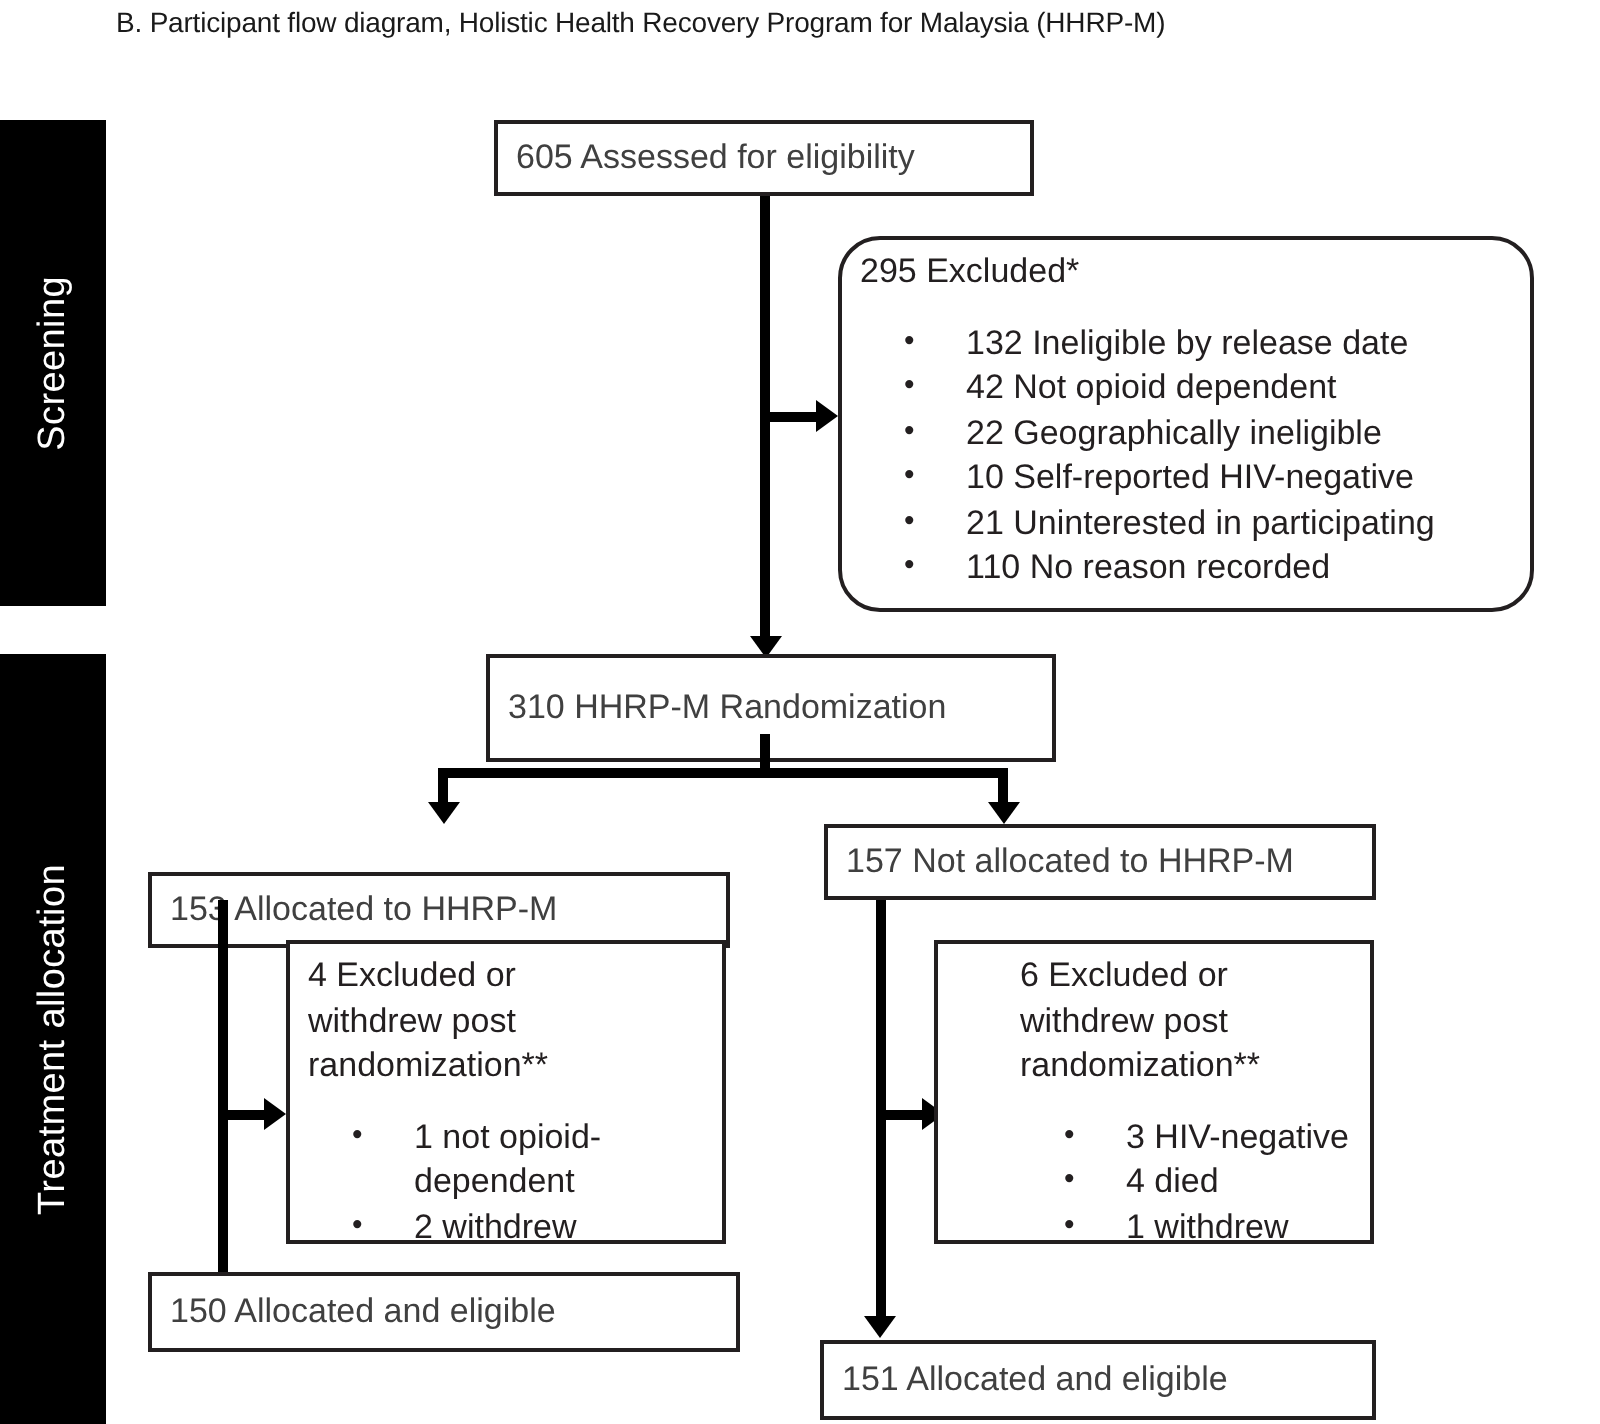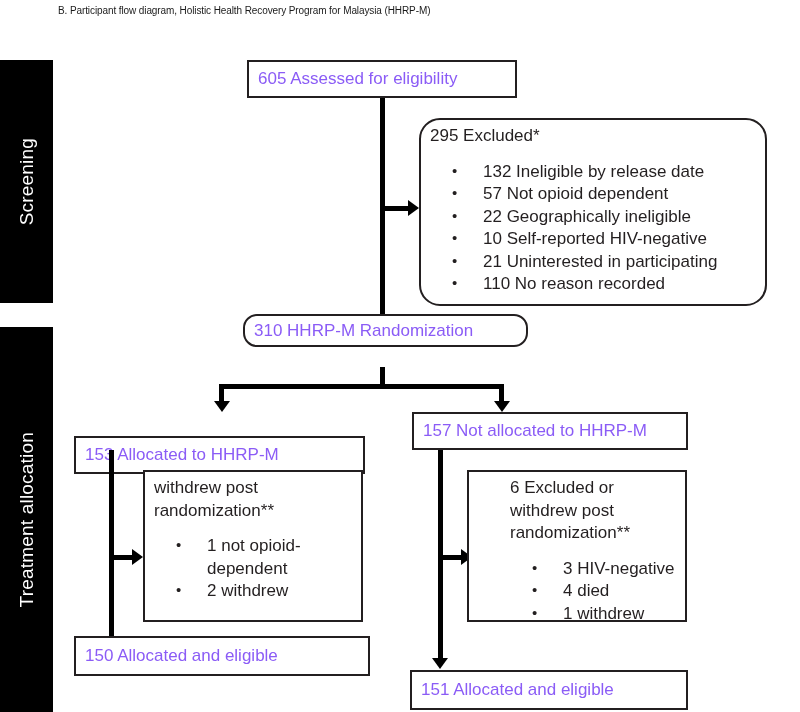--- a/index.html
+++ b/index.html
@@ -14,21 +14,21 @@
     background: #ffffff;
     font-family: "Liberation Sans", sans-serif;
     color: #000000;
     overflow: hidden;
   }
   .title {
     position: absolute;
     left: 58px;
     top: 1px;
     width: 740px;
-    font-size: 10px;
+    font-size: 14px;
     line-height: 20px;
     letter-spacing: -0.1px;
     white-space: nowrap;
     color: #1a1a1a;
   }
   .band {
     position: absolute;
     left: 0;
     background: #000000;
     color: #ffffff;
@@ -46,21 +46,21 @@
   .box {
     position: absolute;
     background: #ffffff;
     border: 2px solid #231f20;
     box-sizing: border-box;
   }
   .box .line {
     font-size: 17px;
     line-height: 21.5px;
     white-space: nowrap;
-    color: #8b5cf6;
+    color: #404040;
   }
   .box.single {
     display: flex;
     align-items: center;
     padding-left: 9px;
   }
   .box.listbox {
     padding: 5px 6px 5px 9px;
   }
   .bullets {
@@ -137,29 +137,29 @@
   <div class="vline" style="left:380px; top:98px; width:5px; height:221px;"></div>
   <div class="arrow-down" style="left:374.5px; top:318px;"></div>
 
   <div class="hline" style="left:380px; top:205.5px; width:34px; height:5px;"></div>
   <div class="arrow-right" style="left:408px; top:200px;"></div>
 
   <div class="box listbox" style="left:419px; top:118px; width:348px; height:188px;border-radius:21px;">
     <div class="hdr">295 Excluded*</div>
     <ul class="bullets">
       <li>132 Ineligible by release date</li>
-      <li>57 Not opioid dependent</li>
+      <li>42 Not opioid dependent</li>
       <li>22 Geographically ineligible</li>
       <li>10 Self-reported HIV-negative</li>
       <li>21 Uninterested in participating</li>
       <li>110 No reason recorded</li>
     </ul>
   </div>
 
-  <div class="box single" style="left:243px; top:314px; width:285px; height:33px;border-radius:14px;">
+  <div class="box single" style="left:243px; top:327px; width:285px; height:54px;">
     <div class="line">310 HHRP-M Randomization</div>
   </div>
 
   <div class="vline" style="left:380px; top:367px; width:5px; height:21px;"></div>
   <div class="hline" style="left:219px; top:383.5px; width:285px; height:5px;"></div>
   <div class="vline" style="left:219px; top:383.5px; width:5px; height:19px;"></div>
   <div class="vline" style="left:499px; top:383.5px; width:5px; height:19px;"></div>
   <div class="arrow-down" style="left:213.5px; top:401px;"></div>
   <div class="arrow-down" style="left:493.5px; top:401px;"></div>
 
@@ -174,20 +174,21 @@
   <div class="arrow-down" style="left:103px; top:658px;"></div>
   <div class="hline" style="left:108.5px; top:554.5px; width:29px; height:5px;"></div>
   <div class="arrow-right" style="left:132px; top:549px;"></div>
 
   <div class="vline" style="left:437.5px; top:450px; width:5px; height:209px;"></div>
   <div class="arrow-down" style="left:432px; top:658px;"></div>
   <div class="hline" style="left:437.5px; top:554.5px; width:29px; height:5px;"></div>
   <div class="arrow-right" style="left:461px; top:549px;"></div>
 
   <div class="box listbox" style="left:143px; top:470px; width:220px; height:152px;">
+    <div class="hdr">4 Excluded or</div>
     <div class="hdr">withdrew post</div>
     <div class="hdr">randomization**</div>
     <ul class="bullets">
       <li>1 not opioid-</li>
       <li class="cont">dependent</li>
       <li>2 withdrew</li>
     </ul>
   </div>
 
   <div class="box listbox" style="left:467px; top:470px; width:220px; height:152px;padding-left:41px;">

